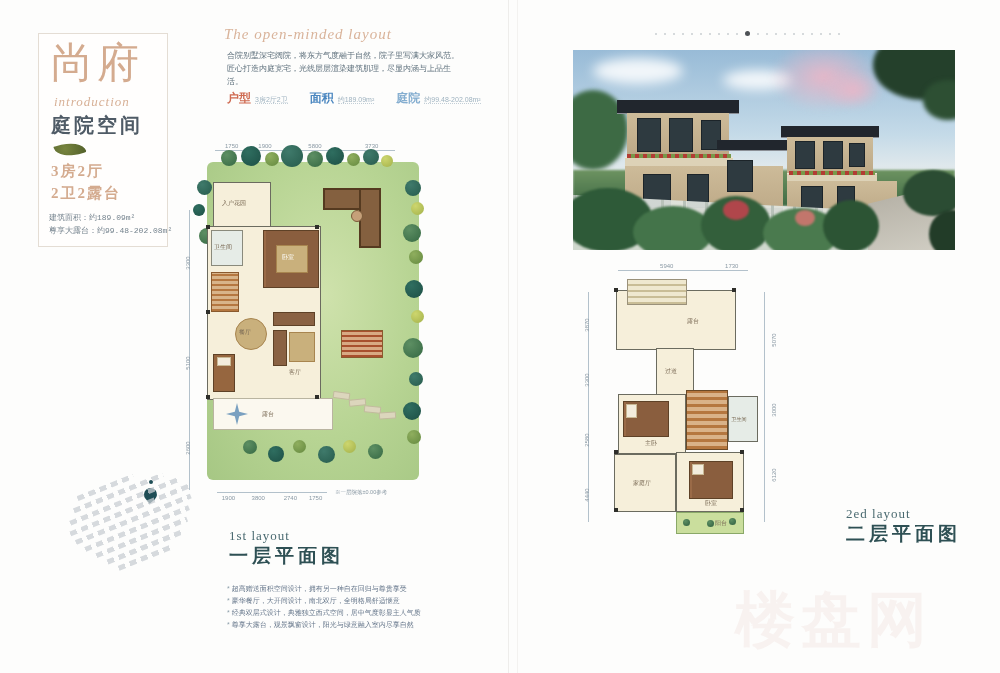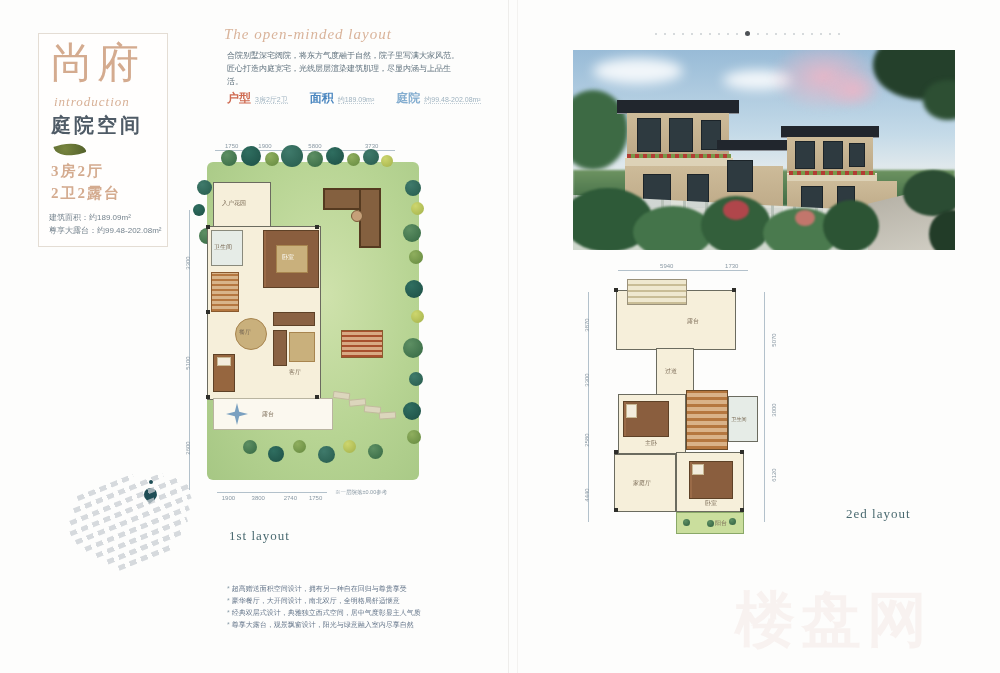--- a/index.html
+++ b/index.html
@@ -10,21 +10,21 @@
   .fold{position:absolute;top:0;bottom:0;width:1px;background:#eeedeb;}
   
   .brand-card{left:38px;top:33px;width:128px;height:212px;border:1px solid #e4ddd4;background:#fffefd;}
   .brand-name{left:12px;top:6px;font-size:42px;color:#d4ab8f;letter-spacing:4px;line-height:1.1;}
   .brand-script{left:15px;top:60px;font-style:italic;font-size:13px;color:#d7b096;letter-spacing:1px;}
   .brand-sub{left:12px;top:78px;font-size:20px;font-weight:bold;color:#4f5b66;letter-spacing:3px;}
   .leaf{left:16px;top:108px;width:30px;height:15px;background:radial-gradient(circle at 35% 35%,#78853f,#52602a);
         border-radius:2% 100% 10% 100%;transform:rotate(-18deg);}
   .spec{left:12px;font-size:15px;font-weight:bold;color:#d4ab8f;letter-spacing:2px;}
   .spec1{top:128px;} .spec2{top:150px;}
-  .area{left:10px;font-size:8px;color:#75838e;font-family:Liberation Sans, sans-serif;white-space:nowrap;}
+  .area{left:10px;font-size:8px;color:#75838e;font-family:Liberation Mono, monospace;white-space:nowrap;}
   .area1{top:178px;} .area2{top:191px;}
   
   .intro-script{left:224px;top:26px;font-style:italic;font-size:15px;color:#d9b39a;letter-spacing:1px;}
   .intro-par{left:227px;top:50px;width:238px;font-size:8px;line-height:1.6;color:#5e707c;
              font-family:"Liberation Sans",sans-serif;}
   .tags{left:227px;top:88px;display:flex;gap:22px;font-family:"Liberation Sans",sans-serif;}
   .tag-label{font-size:12px;font-weight:bold;}
   .tag-value{font-size:7px;color:#9fb3c0;margin-left:4px;border-bottom:1px dotted #c3cfd7;}
   
   .dimnum{font:6px "Liberation Sans",sans-serif;color:#8a99a4;}
@@ -229,20 +229,21 @@
     <div class="abs dimline-h" style="left:34px;top:352px;width:110px;display:flex;">
       <span class="dimnum" style="flex:1;text-align:center;margin-top:2px;">1900</span>
       <span class="dimnum" style="flex:1.6;text-align:center;margin-top:2px;">3800</span>
       <span class="dimnum" style="flex:1.2;text-align:center;margin-top:2px;">2740</span>
       <span class="dimnum" style="flex:1;text-align:center;margin-top:2px;">1750</span>
     </div>
     <span class="dimnum abs" style="left:152px;top:349px;font-size:5.5px;">※一层院落±0.00参考</span>
   </div>
 
   <div class="abs floor-en" style="left:229px;top:528px;">1st layout</div>
+  <div class="abs floor-cn" style="left:229px;top:543px;">一层平面图</div>
 
   <ul class="abs features">
     <li>超高赠送面积空间设计，拥有另一种自在回归与尊贵享受</li>
     <li>豪华餐厅，大开间设计，南北双厅，全明格局舒适惬意</li>
     <li>经典双层式设计，典雅独立西式空间，居中气度彰显主人气质</li>
     <li>尊享大露台，观景飘窗设计，阳光与绿意融入室内尽享自然</li>
   </ul>
 
   <div class="abs siteplan">
     <div class="pin-dot"></div>
@@ -399,16 +400,17 @@
 
     <div class="post" style="left:36px;top:26px;"></div>
     <div class="post" style="left:154px;top:26px;"></div>
     <div class="post" style="left:36px;top:188px;"></div>
     <div class="post" style="left:162px;top:188px;"></div>
     <div class="post" style="left:36px;top:246px;"></div>
     <div class="post" style="left:162px;top:246px;"></div>
   </div>
 
   <div class="abs floor-en" style="left:846px;top:506px;">2ed layout</div>
+  <div class="abs floor-cn" style="left:846px;top:521px;">二层平面图</div>
 
   <div class="abs wm">楼盘网</div>
 
 </div>
 
 </body></html>

